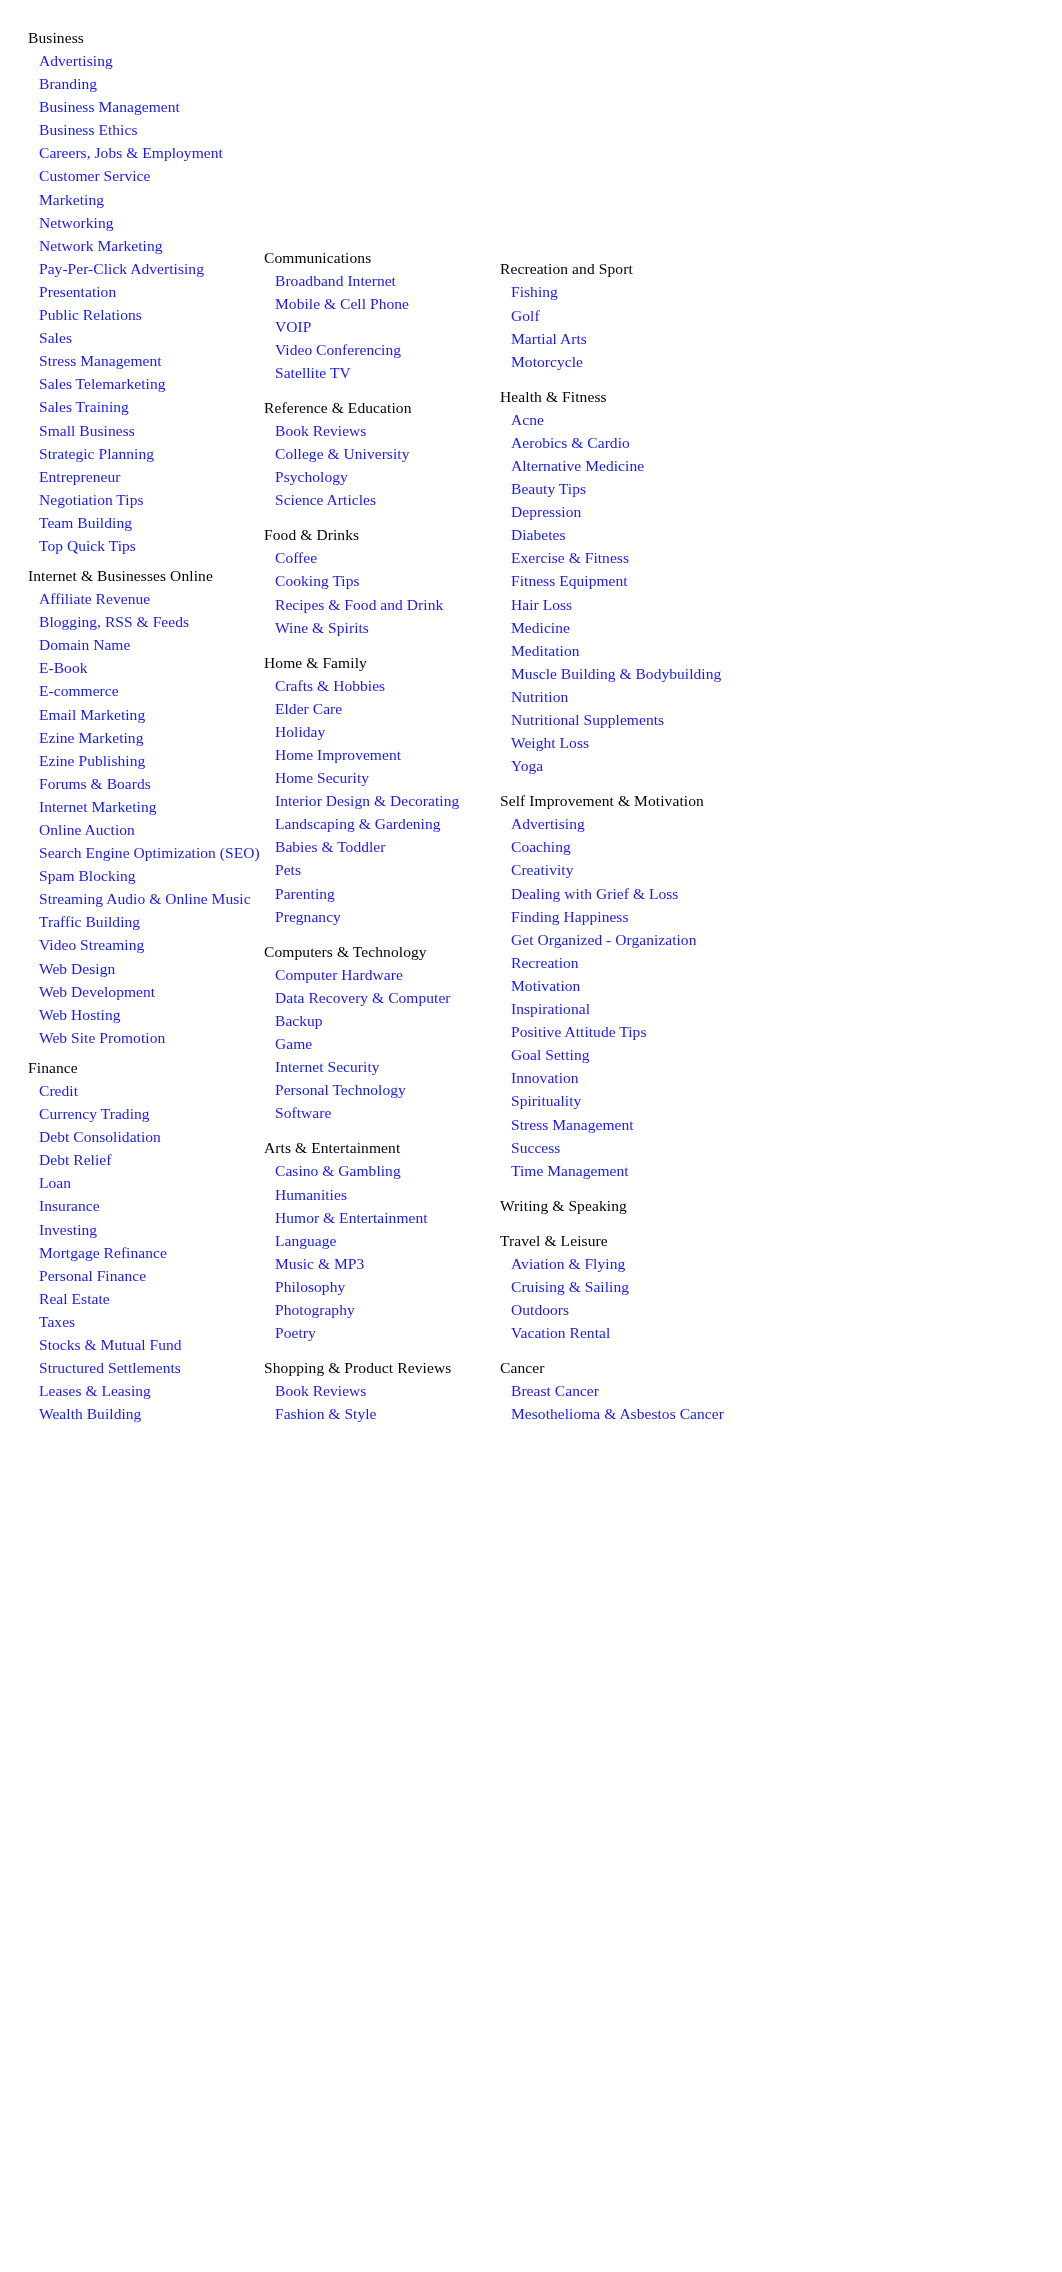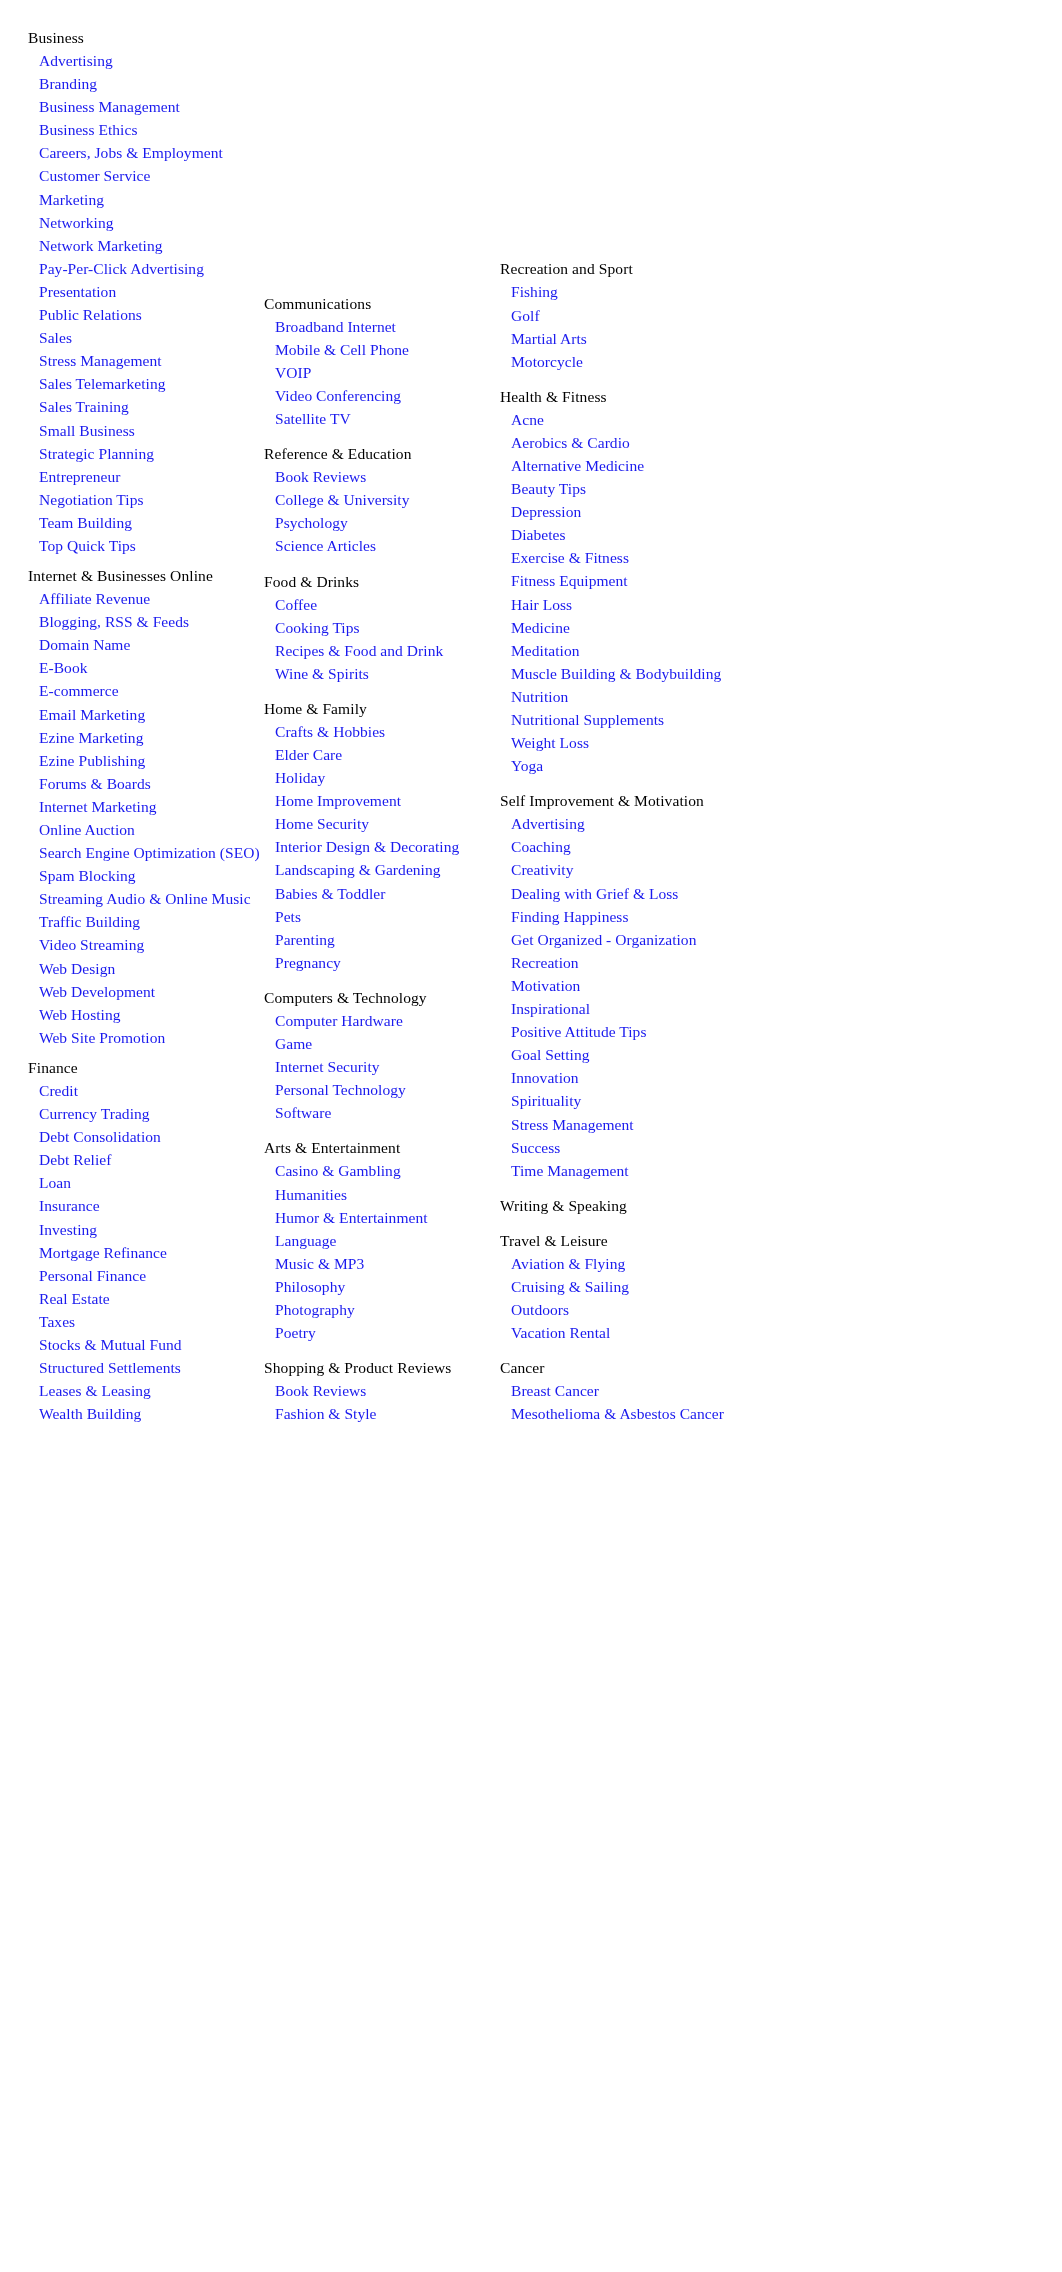--- a/index.html
+++ b/index.html
@@ -365,20 +365,23 @@
             </li>
           </ul>
         </div>
         <div class="group spaced">
           <div class="group-title">Computers &amp; Technology</div>
           <ul class="links">
             <li>
               <a class="link" href="#">Computer Hardware</a>
             </li>
             <li>
+              <a class="link" href="#">Data Recovery &amp; Computer Backup</a>
+            </li>
+            <li>
               <a class="link" href="#">Game</a>
             </li>
             <li>
               <a class="link" href="#">Internet Security</a>
             </li>
             <li>
               <a class="link" href="#">Personal Technology</a>
             </li>
             <li>
               <a class="link" href="#">Software</a>

